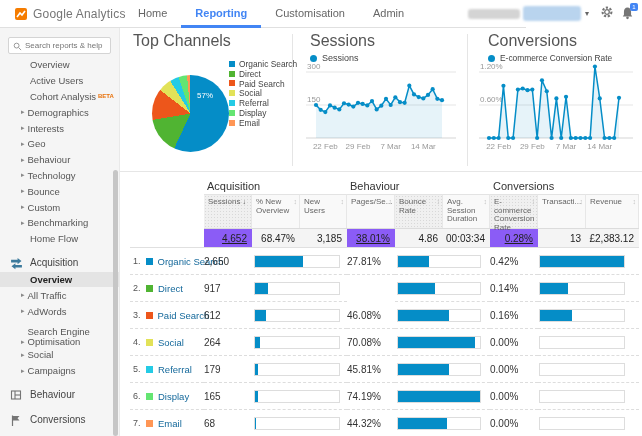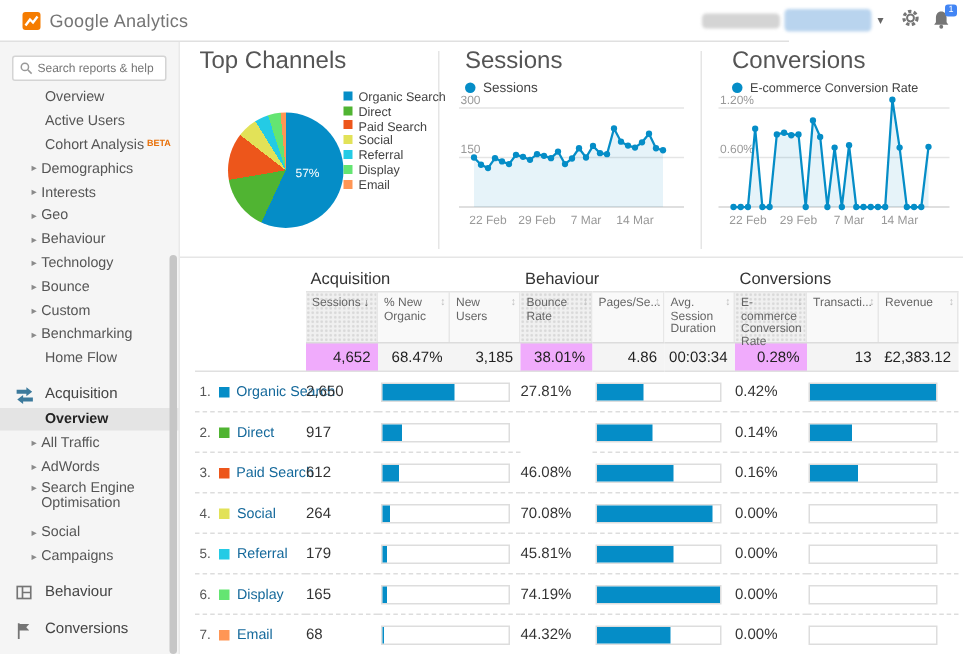--- a/index.html
+++ b/index.html
@@ -27,53 +27,53 @@
                  border:1px solid #d4d4d4; border-radius:2px; display:flex; align-items:center; padding:0 4px; gap:3px; }
   #side-search input { border:none; outline:none; width:82px; font-size:8px; color:#666; background:transparent;
                        font-family:"Liberation Sans", sans-serif; }
   #side-items { position:absolute; left:0; top:29px; width:119px; }
   .side-item { position:relative; font-size:9.5px; color:#555; padding-left:30px; height:15.8px;
                display:flex; align-items:center; cursor:pointer; }
   .side-item .tri { color:#8a8a8a; font-size:7px; margin-right:3px; margin-left:-9px; }
   .side-item.selected { background:#e4e4e4; font-weight:bold; color:#222; }
   .side-item.section { margin-top:7px; height:18px; font-size:10px; color:#444; }
   .side-item.section .sec-ico { position:absolute; left:10px; top:3px; }
-  .side-item.wrap2 { height:28px; line-height:10px; align-items:flex-start; padding-top:2px; }
+  .side-item.wrap2 { height:28px; line-height:10px; align-items:flex-end; padding-top:2px; }
   .beta { font-size:6px; color:#e8710a; vertical-align:super; margin-left:2px; font-weight:bold; }
   #side-scrollbar { position:absolute; right:1px; top:142px; width:5px; height:266px; background:#c6c6c6; border-radius:3px; }
 
   
   .vdiv { position:absolute; top:34px; height:132px; width:1px; background:#e5e5e5; }
   #charts-table-divider { position:absolute; left:120px; top:171px; width:522px; height:1px; background:#e6e6e6; }
   .panel-title { position:absolute; font-size:16px; color:#555; }
   .chart-legend { position:absolute; display:flex; align-items:center; gap:5px; font-size:9px; color:#444; }
   .legend-dot { width:7px; height:7px; border-radius:50%; background:#058dc7; }
   #pie { position:absolute; left:152px; top:75px; width:77px; height:77px; border-radius:50%; }
-  #pie-label { position:absolute; left:197px; top:111px; font-size:8px; color:#fff; }
+  #pie-label { position:absolute; left:197px; top:91px; font-size:8px; color:#fff; }
   #pie-legend { position:absolute; left:229px; top:59px; }
   .pleg-row { display:flex; align-items:center; gap:4px; height:9.8px; }
   .pleg-sq { width:6px; height:6px; flex:0 0 6px; }
   .pleg-label { font-size:8.4px; color:#444; white-space:nowrap; }
   .chart-svg { position:absolute; top:28px; width:175px; height:144px; }
 
   
   #table { position:absolute; left:130px; top:178px; width:509px;
            display:grid; font-size:10px; color:#333;
            grid-template-columns:74px 48px 48px 47px 48px 48px 47px 48px 48px 53px;
            grid-template-rows:16px 34px 20px repeat(7, 27px); }
   .grp-hdr { font-size:11px; color:#333; padding:2px 0 0 3px; }
   .col-hdr { position:relative; font-size:8px; line-height:8.6px; color:#666; padding:3px 8px 0 4px;
              border-right:1px solid #e7e7e7; border-top:1px solid #e3e3e3; background:#f9f9f9; cursor:pointer; }
   .col-hdr.primary { background-color:#f0f0f0;
                      background-image:radial-gradient(#d8d8d8 0.8px, transparent 0.9px); background-size:3px 3px; }
   .col-hdr .sort { position:absolute; right:2px; top:3px; font-size:7px; color:#c0c0c0; }
   .col-hdr .sorted { color:#555; font-size:7px; margin-left:2px; }
   .tot-cell { text-align:right; padding:4px 5px 0 0; background:#f4f4f4; color:#222;
               border-top:1px solid #dcdcdc; border-bottom:1px solid #e0e0e0; }
-  .tot-cell.primary { background:#f0abfc; }
+  .tot-cell.primary { background:#8b5cf6;text-decoration:underline; }
   .blank-cell { background:#fff; border-bottom:1px solid #e0e0e0; }
   .row-label { display:flex; align-items:center; gap:5px; padding-left:3px; border-bottom:1px dashed #ddd; }
   .row-rank { font-size:9px; color:#555; width:8px; }
   .row-sq { width:7px; height:7px; flex:0 0 7px; }
   .row-link { font-size:9.5px; color:#15699b; cursor:pointer; white-space:nowrap; }
   .val-cell { text-align:left; padding:8px 16px 0 0; border-bottom:1px dashed #ddd; }
   .val-cell.tight { padding-right:5px; }
   .bar-cell { border-bottom:1px dashed #ddd; display:flex; align-items:center; }
   .bar-track { height:13px; background:#fff; border:1px solid #ddd; flex:1; }
   .bar-fill { height:100%; background:#058dc7; }
@@ -85,20 +85,26 @@
 
   <div id="app-header">
     <div class="logo-wrap">
       <span class="logo-icon">
         <svg width="10" height="10" viewBox="0 0 10 10">
             <polyline points="1,8 4,4 6,6 9,2" stroke="#fff" stroke-width="1.6" fill="none"></polyline>
           </svg>
       </span>
       <span class="logo-text">Google Analytics</span>
     </div>
+    <nav id="main-nav">
+        <div class="nav-item">Home</div>
+        <div class="nav-item active">Reporting</div>
+        <div class="nav-item">Customisation</div>
+        <div class="nav-item">Admin</div>
+      </nav>
     <div class="redact" style="left:468px; top:9px; width:52px; height:10px; background:#d4d4d4;"></div>
     <div class="redact" style="left:523px; top:6px; width:58px; height:15px; background:#b9d4ee;"></div>
     <span class="caret" style="left:585px;">▾</span>
     <span class="hdr-ico" style="left:600px; top:5px;">
       <svg width="14" height="14" viewBox="0 0 14 14">
         <circle cx="7" cy="7" r="4.4" fill="none" stroke="#757575" stroke-width="2.1" stroke-dasharray="2.2,1.6"></circle>
         <circle cx="7" cy="7" r="2.3" fill="none" stroke="#757575" stroke-width="1.3"></circle>
       </svg>
     </span>
     <span class="hdr-ico" style="left:621px; top:6px;">
@@ -348,24 +354,24 @@
       <text x="132.74074074074076" y="121" font-size="8" fill="#999" text-anchor="middle" font-family="Liberation Sans, sans-serif">14 Mar</text>
     </svg>
 
   <div id="table">
       <div></div>
       <div class="grp-hdr" style="grid-column: 2 / 5;">Acquisition</div>
       <div class="grp-hdr" style="grid-column: 5 / 8;">Behaviour</div>
       <div class="grp-hdr" style="grid-column: 8 / 11;">Conversions</div>
       <div></div>
       <div class="col-hdr primary"><span>Sessions</span><span class="sorted">↓</span></div>
-      <div class="col-hdr"><span>% New Organic</span><span class="sort">↕</span></div>
+      <div class="col-hdr"><span>% New Overview</span><span class="sort">↕</span></div>
       <div class="col-hdr"><span>New Users</span><span class="sort">↕</span></div>
+      <div class="col-hdr"><span>Pages/Se...</span><span class="sort">↕</span></div>
       <div class="col-hdr primary"><span>Bounce Rate</span><span class="sort">↕</span></div>
-      <div class="col-hdr"><span>Pages/Se...</span><span class="sort">↕</span></div>
       <div class="col-hdr"><span>Avg. Session Duration</span><span class="sort">↕</span></div>
       <div class="col-hdr primary"><span>E-commerce Conversion Rate</span><span class="sort">↕</span></div>
       <div class="col-hdr"><span>Transacti...</span><span class="sort">↕</span></div>
       <div class="col-hdr"><span>Revenue</span><span class="sort">↕</span></div>
       <div class="blank-cell"></div>
       <div class="tot-cell primary">4,652</div>
       <div class="tot-cell">68.47%</div>
       <div class="tot-cell">3,185</div>
       <div class="tot-cell primary">38.01%</div>
       <div class="tot-cell">4.86</div>

